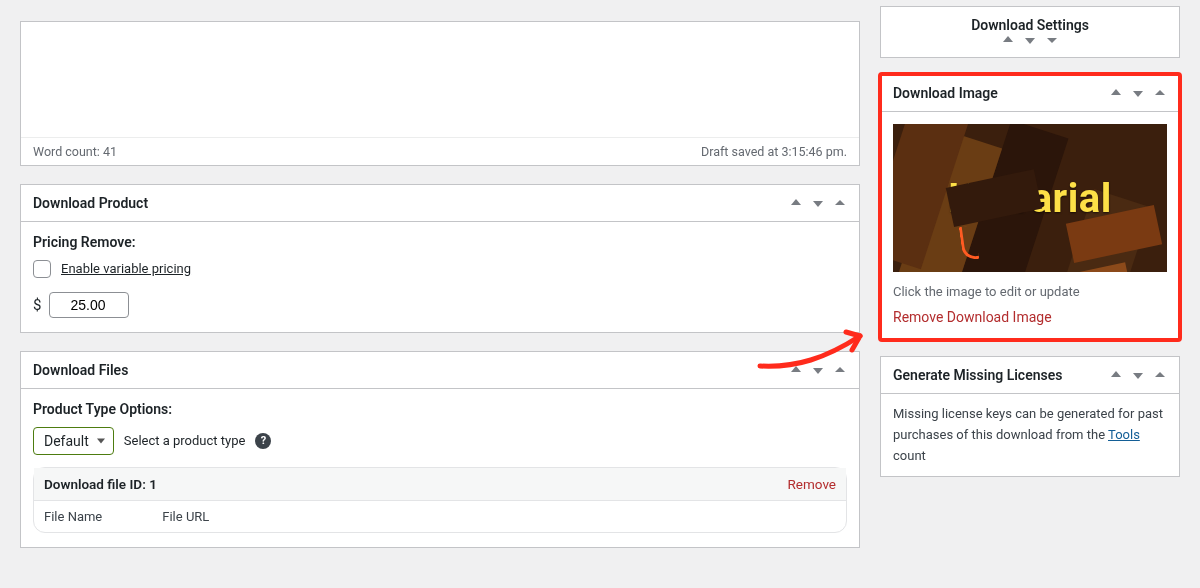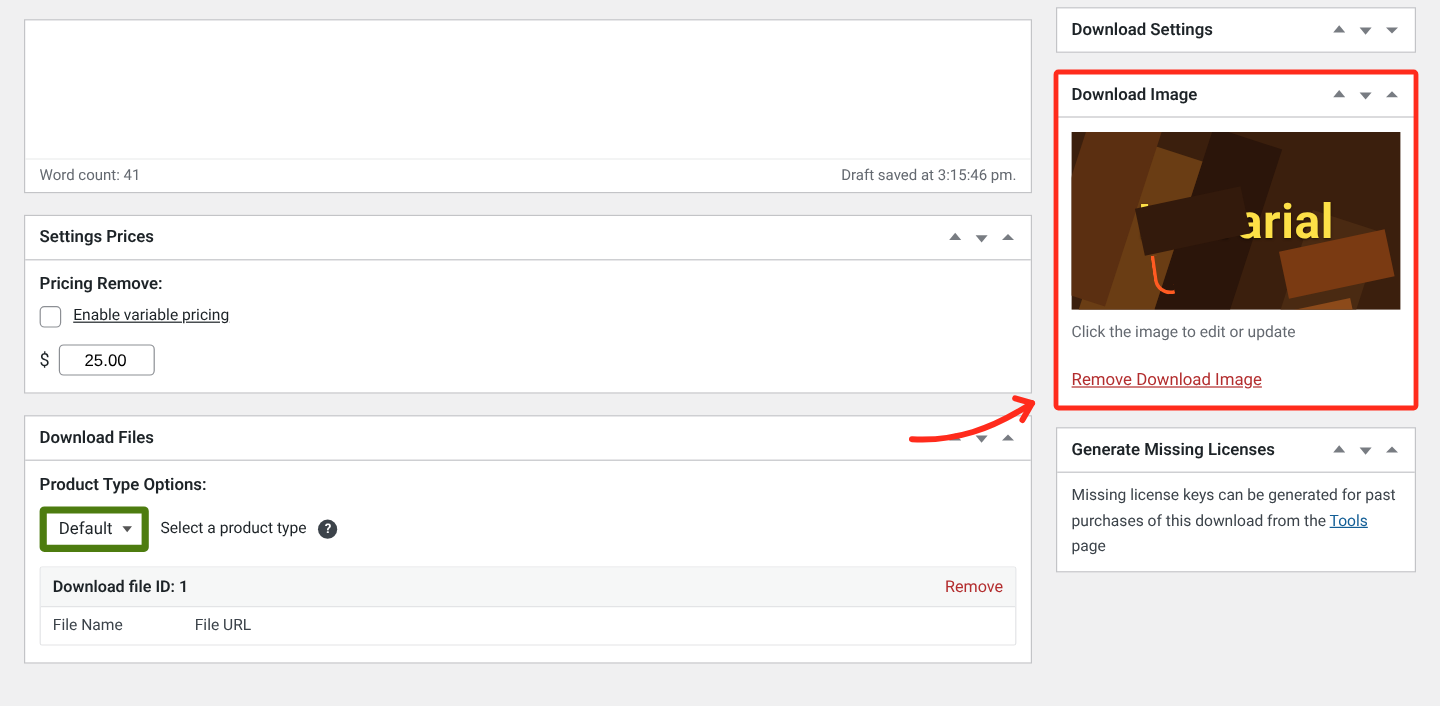--- a/index.html
+++ b/index.html
@@ -112,21 +112,21 @@
     background:#fff;
   }
 
   .select-wrap {
     display:flex;
     align-items:center;
     gap:10px;
     margin-bottom: 12px;
   }
   .faux-select {
-    border:6px solid #4d7c0f;
+    border:1px solid #4d7c0f;
     border-radius:4px;
     padding:5px 24px 5px 10px;
     font-size:14px;
     background:#fff;
     position:relative;
     display:inline-flex;
     align-items:center;
   }
   .faux-select::after{
     content:"";
@@ -140,21 +140,21 @@
   }
   .help-icon {
     width:16px;height:16px;border-radius:50%;
     background:#3c434a;color:#fff;
     display:inline-flex;align-items:center;justify-content:center;
     font-size:11px;font-weight:700;
   }
 
   .file-table {
     border:1px solid #e3e4e6;
-    border-radius:2px;
+    border-radius:12px;
   }
   .file-table-head {
     background:#f6f7f7;
     border-bottom:1px solid #e3e4e6;
     display:flex;
     justify-content:space-between;
     align-items:center;
     padding:8px 10px;
     font-weight:600;
     font-size:13.5px;
@@ -204,24 +204,23 @@
     letter-spacing:0.5px;
     text-shadow:0 1px 2px rgba(0,0,0,.6);
   }
   .thumb-caption{
     color:#646970;
     font-size:13px;
     margin-top:12px;
   }
   .link-red{
     color:#b32d2e;
-    text-decoration:underline;
     cursor:pointer;
     display:inline-block;
-    margin-top:24px;
+    margin-top:10px;
     font-size:14px;
   }
   .link-blue{
     color:#135e96;
     text-decoration:underline;
     cursor:pointer;
   }
 
   .side-text { color:#3c434a; line-height:1.6; font-size:13px; }
 
@@ -253,21 +252,21 @@
     <div class="editor-box">
       <div class="editor-area"></div>
       <div class="editor-status">
         <span>Word count: 41</span>
         <span>Draft saved at 3:15:46 pm.</span>
       </div>
     </div>
 
     <div class="panel">
       <div class="panel-header">
-        <span class="title">Settings Prices</span>
+        <span class="title">Download Product</span>
         <div class="panel-controls">
           <span>
               <svg width="14" height="14" viewBox="0 0 14 14">
                 <path d="M7 3l5 6H2z" fill="#787c82"></path>
               </svg>
             </span>
           <span>
               <svg width="14" height="14" viewBox="0 0 14 14">
                 <path d="M7 11L2 5h10z" fill="#787c82"></path>
               </svg>
@@ -334,21 +333,21 @@
           </div>
         </div>
       </div>
     </div>
 
   </div>
 
   <div class="side-col">
 
     <div class="panel" style="margin-top:6px;">
-      <div class="panel-header" style="border-bottom:0;">
+      <div class="panel-header" style="border-bottom:0;flex-direction:column;">
         <span class="title">Download Settings</span>
         <div class="panel-controls">
           <span>
               <svg width="14" height="14" viewBox="0 0 14 14">
                 <path d="M7 3l5 6H2z" fill="#787c82"></path>
               </svg>
             </span>
           <span>
               <svg width="14" height="14" viewBox="0 0 14 14">
                 <path d="M7 11L2 5h10z" fill="#787c82"></path>
@@ -410,21 +409,21 @@
             </span>
           <span>
               <svg width="14" height="14" viewBox="0 0 14 14">
                 <path d="M2 9l5-5 5 5z" fill="#787c82"></path>
               </svg>
             </span>
         </div>
       </div>
       <div class="panel-body tight">
         <p class="side-text">
-          <span>Missing license keys can be generated for past purchases of this download from the </span><a class="link-blue">Tools</a><span> page</span>
+          <span>Missing license keys can be generated for past purchases of this download from the </span><a class="link-blue">Tools</a><span> count</span>
         </p>
       </div>
     </div>
 
   </div>
 
 </div>
 
 <svg class="arrow" viewBox="0 0 120 60">
   <path d="M4 48 C 40 50, 70 40, 104 18" stroke="#ff2b1c" stroke-width="5" fill="none" stroke-linecap="round"></path>

